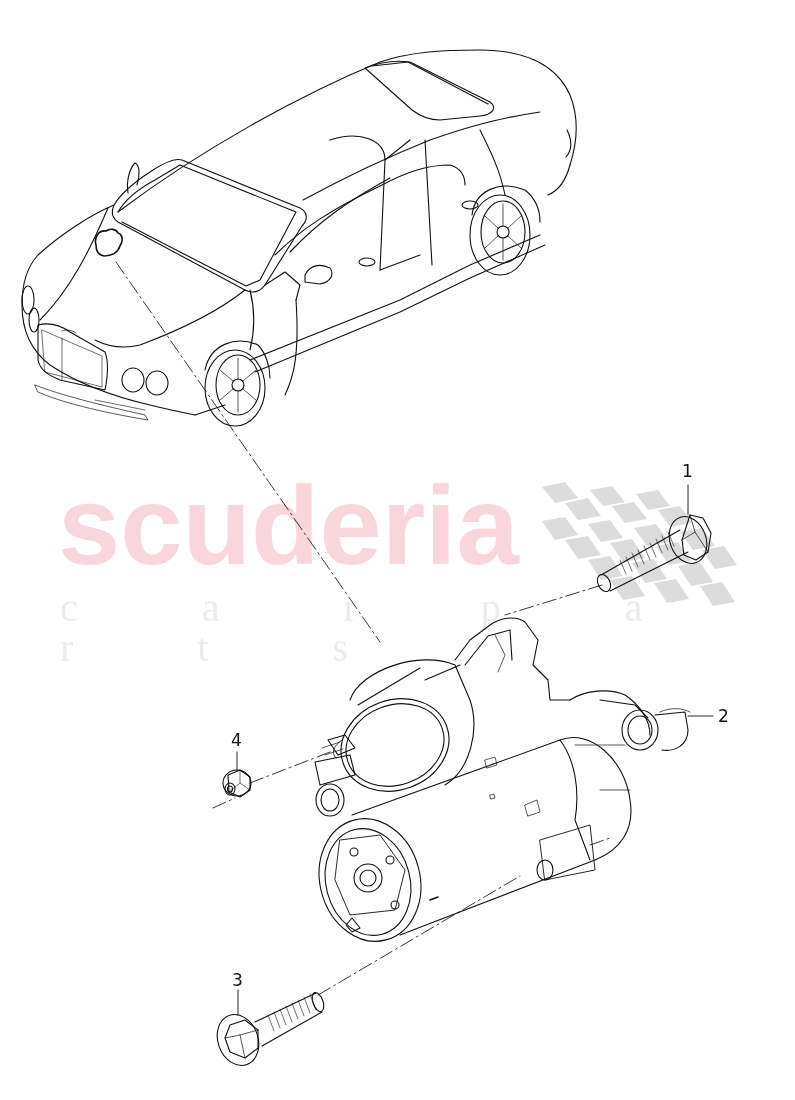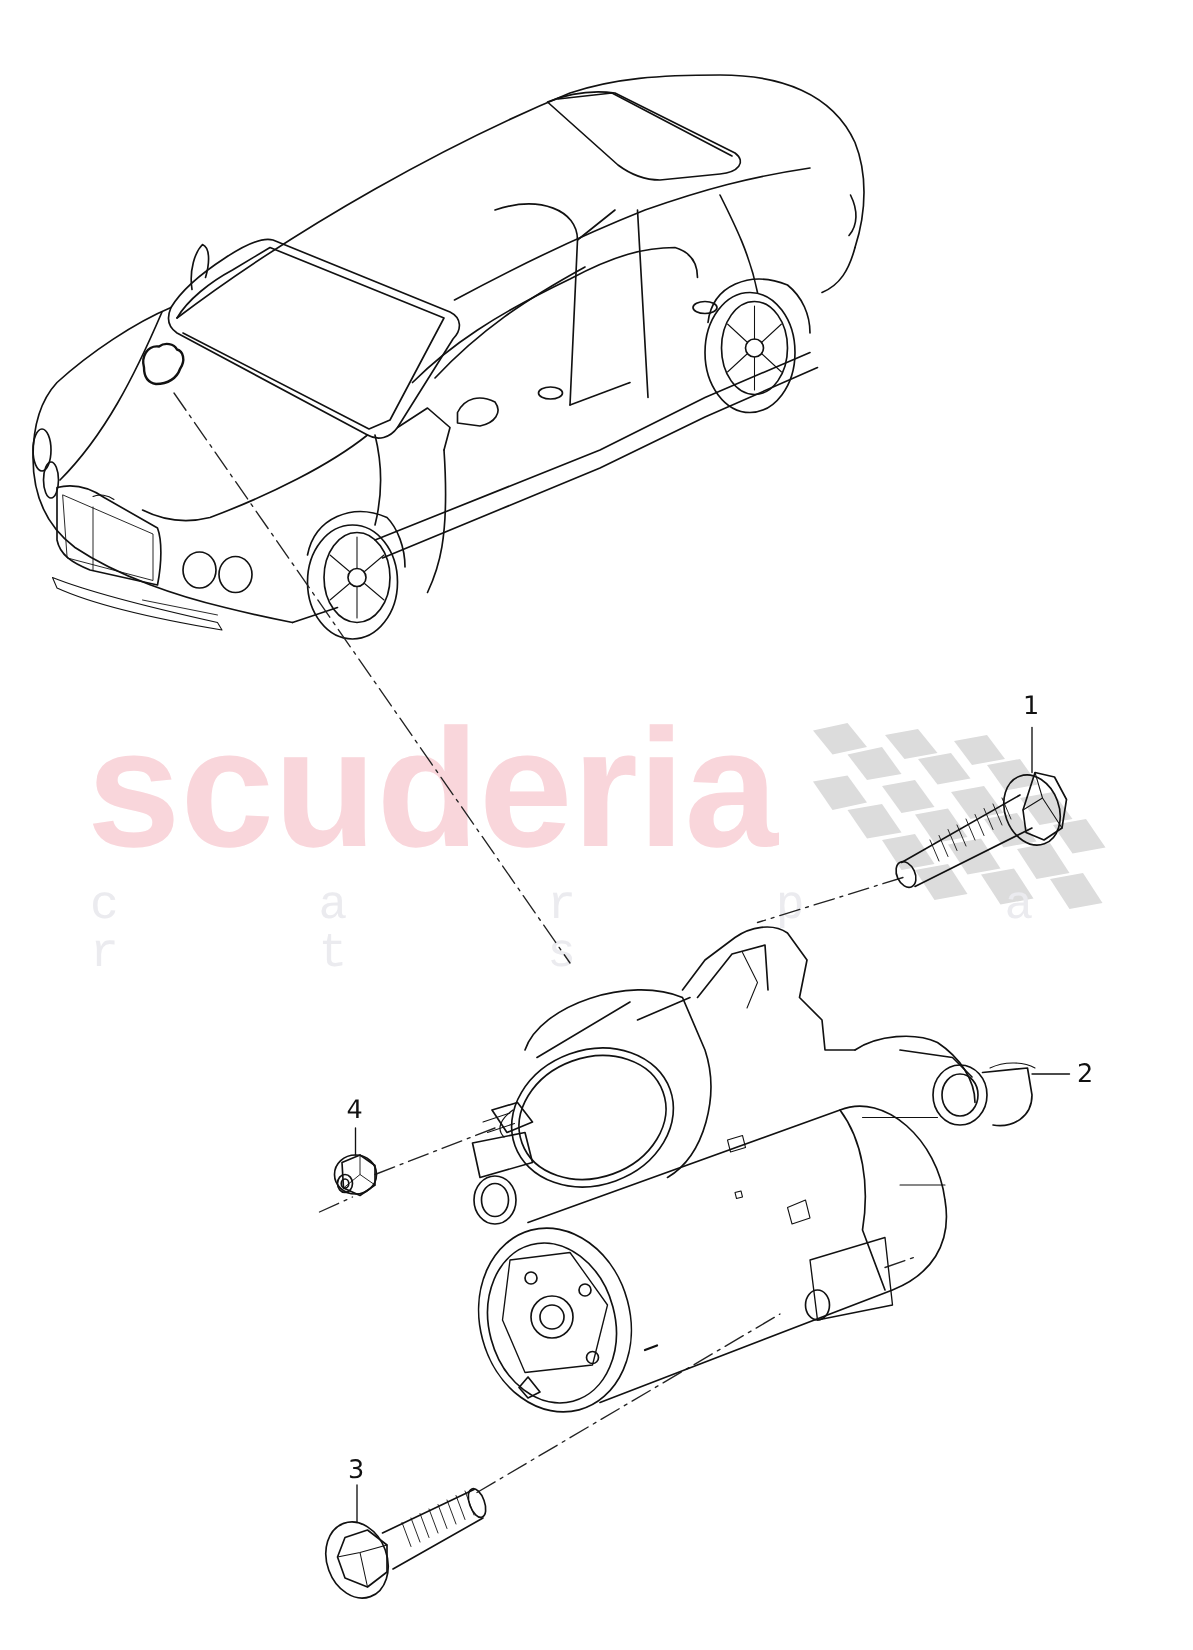--- a/index.html
+++ b/index.html
@@ -1,19 +1,19 @@
 <!DOCTYPE html>
 <html><head>
   <meta charset="utf-8">
   <style>
     html, body { margin: 0; padding: 0; background: #ffffff; }
     body { width: 795px; height: 1100px; position: relative; overflow: hidden; font-family: "DejaVu Sans", sans-serif; }
     .canvas { position: absolute; left: 0; top: 0; width: 795px; height: 1100px; }
     .wm-main { position: absolute; left: 58px; top: 470px; font-family: "Liberation Sans", sans-serif; font-weight: bold; font-size: 112px; letter-spacing: 0px; color: #f9d6db; line-height: 1; }
-    .wm-sub { position: absolute; left: 60px; top: 588px; font-family: Liberation Mono, monospace; font-size: 32px; color: #ebebef; letter-spacing: 57px; line-height: 1; }
+    .wm-sub { position: absolute; left: 60px; top: 588px; font-family: Liberation Serif, serif; font-size: 40px; color: #ebebef; letter-spacing: 57px; line-height: 1; }
     .callout { position: absolute; font-family: "DejaVu Sans", sans-serif; font-size: 17px; color: #111; line-height: 1; }
     svg { position: absolute; left: 0; top: 0; }
   </style>
 </head>
 <body>
 
 <div class="canvas">
 
   <svg width="795" height="1100" viewBox="0 0 795 1100">
     <g fill="#dcdcdc">

